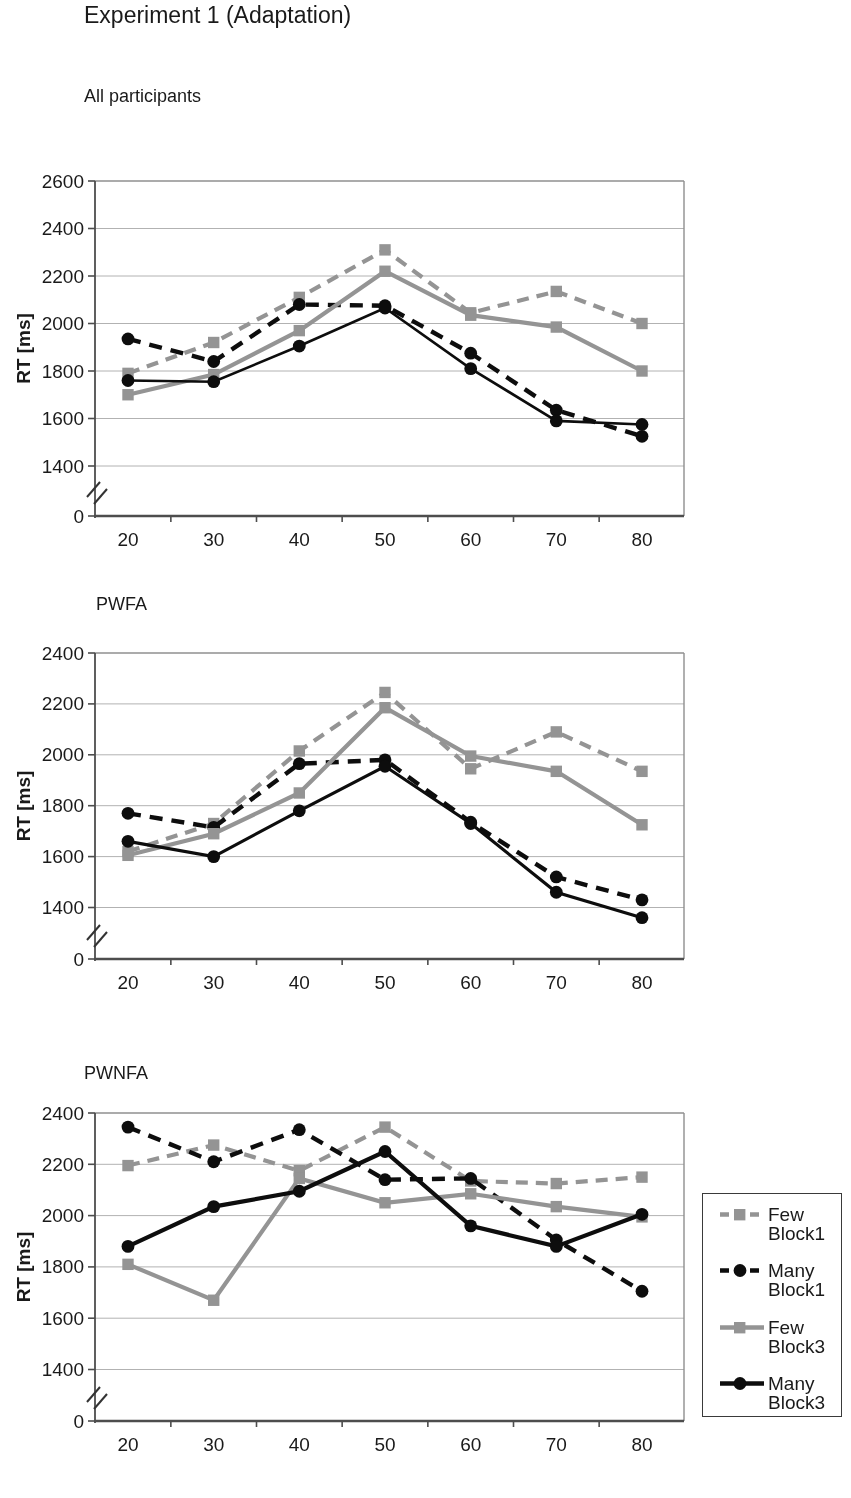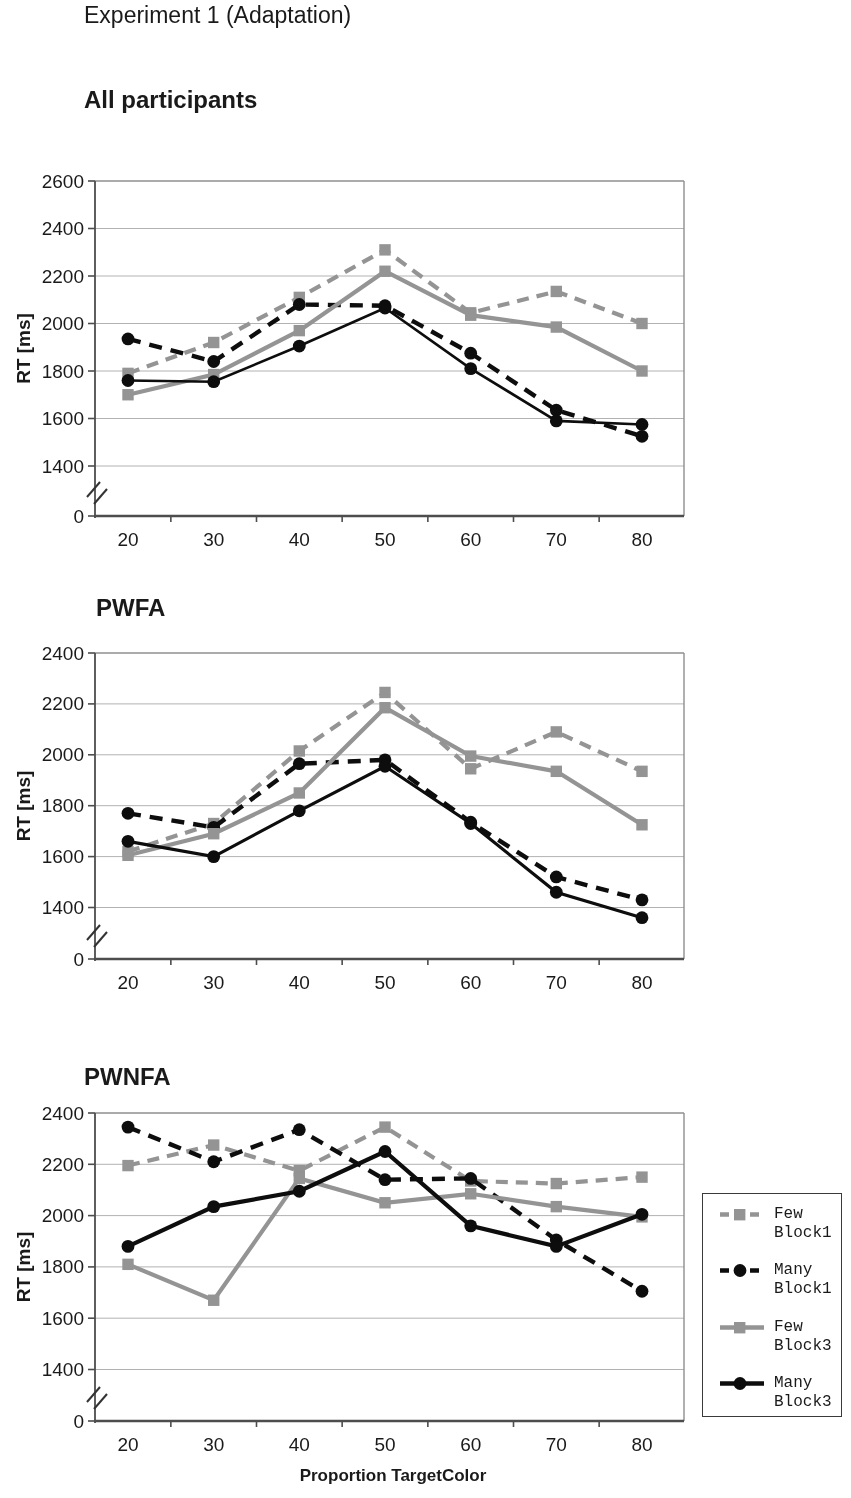--- a/index.html
+++ b/index.html
@@ -1,30 +1,30 @@
 <!DOCTYPE html>
 <html><head>
 <meta charset="utf-8">
 <style>
   html,body{margin:0;padding:0;background:#ffffff;}
   .screen{
     position:relative;width:851px;height:1498px;background:#ffffff;overflow:hidden;
     font-family:"Liberation Sans","DejaVu Sans",sans-serif;color:#1a1a1a;
   }
   .fig-title{position:absolute;left:84px;top:2px;font-size:23px;letter-spacing:0;}
-  .sec-title{position:absolute;font-size:24px;font-weight:bold;}
+  .sec-title{position:absolute;font-size:18px;}
   #charts-svg{position:absolute;left:0;top:0;}
   #charts-svg text{font-family:"Liberation Sans","DejaVu Sans",sans-serif;fill:#1a1a1a;}
   .x-axis-title{position:absolute;left:243px;top:1466px;width:300px;text-align:center;
     font-size:17px;font-weight:bold;}
   .legend{position:absolute;left:702px;top:1193px;width:140px;height:224px;
     border:1.5px solid #3a3a3a;background:#ffffff;box-sizing:border-box;}
   .legend-item{position:absolute;left:0;display:flex;align-items:flex-start;padding-left:16px;}
   .legend-item svg{margin-top:2px;flex:0 0 auto;}
-  .legend-label{margin-left:9px;font-size:16px;line-height:19px;font-family:Liberation Mono, monospace;}
+  .legend-label{margin-left:3px;font-size:19px;line-height:19px;}
   .legend-label span{display:block;}
 </style>
 </head>
 <body>
 
 <div class="screen">
 
   <div class="fig-title">Experiment 1 (Adaptation)</div>
 
   <div class="sec-title" style="left:84px;top:86px">All participants</div>
@@ -316,15 +316,14 @@
           <line x1="1" y1="7.5" x2="45" y2="7.5" stroke="#0d0d0d" stroke-width="4.4"></line>
           <circle cx="21" cy="7.5" r="6.4" fill="#0d0d0d"></circle>
         </svg>
       <div class="legend-label">
         <span>Many</span>
         <span>Block3</span>
       </div>
     </div>
   </div>
 
-  <div class="x-axis-title">Proportion TargetColor</div>
 
 </div>
 
 </body></html>

